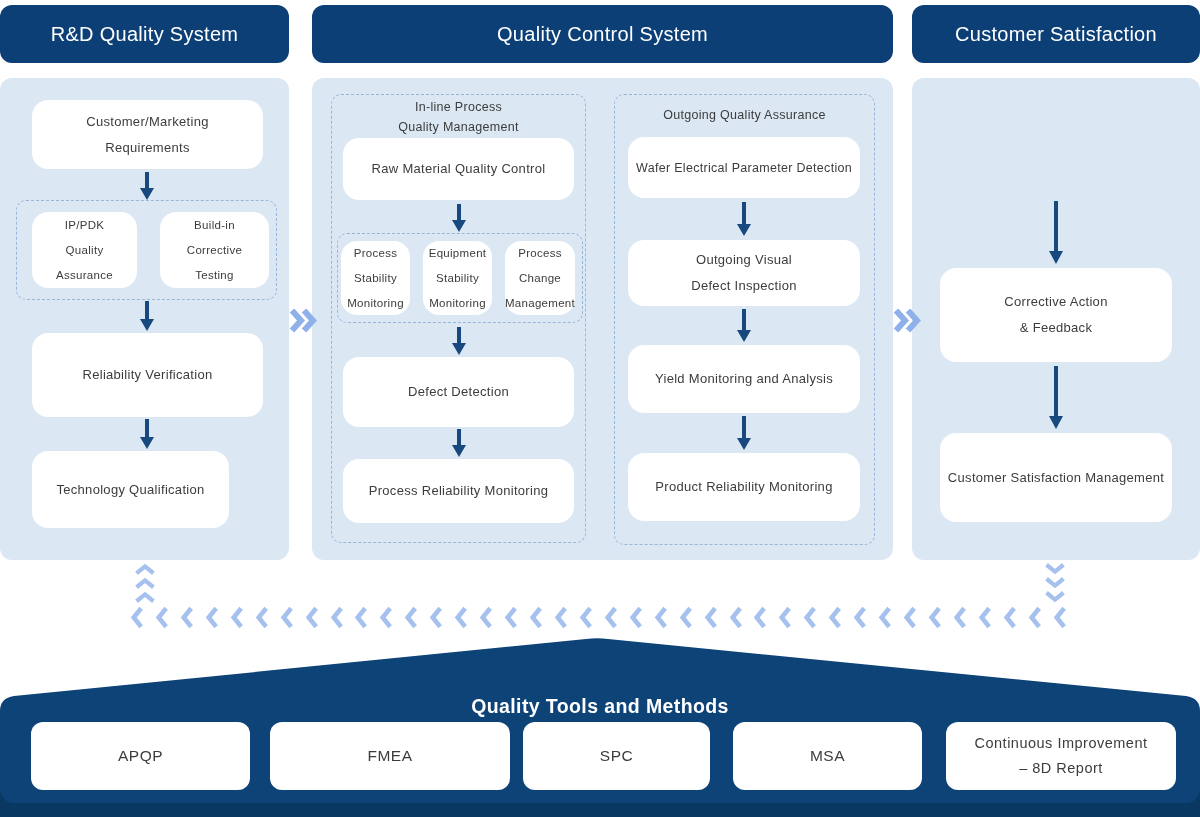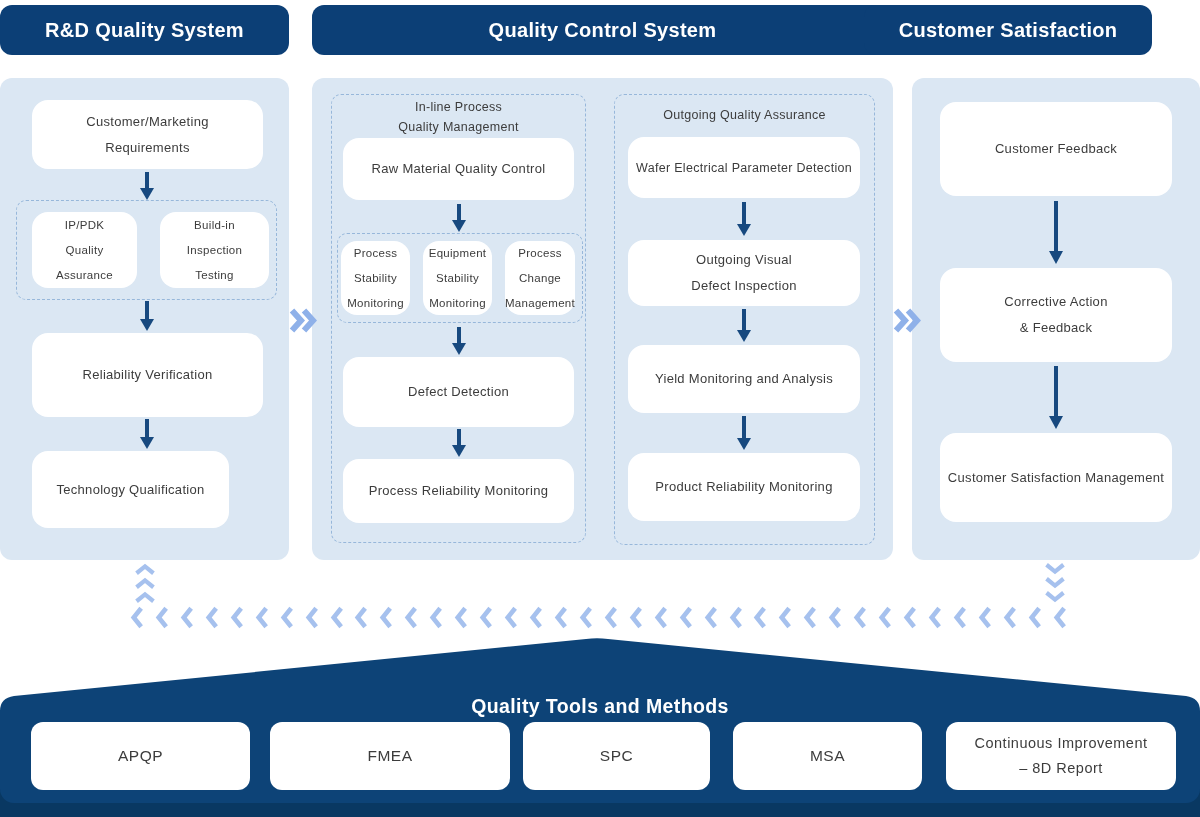--- a/index.html
+++ b/index.html
@@ -5,22 +5,22 @@
   :root{
     --header-bg:#0c3f76; --panel-bg:#dbe7f3; --arrow:#17497f;
     --chevron:#a6c1ee; --chevron-strong:#8fb1e9;
     --footer-bg:#0d4377; --footer-edge:#093862;
     --box-text:#3c3c3c; --dashed-border:#97b7da;
   }
   *{margin:0;padding:0;box-sizing:border-box;}
   body{background:#fff;font-family:"Liberation Sans","DejaVu Sans",sans-serif;}
   #stage{position:relative;width:1200px;height:817px;background:#fff;overflow:hidden;}
 
-  .hdr{position:absolute;top:5px;height:50px;background:var(--header-bg);border-radius:12px;
-       color:#fff;font-size:20px;font-weight:700;letter-spacing:.3px;
+  .hdr{position:absolute;top:5px;height:58px;background:var(--header-bg);border-radius:12px;
+       color:#fff;font-size:20px;font-weight:400;letter-spacing:.3px;
        display:flex;align-items:center;justify-content:center;}
   .panel{position:absolute;top:78px;height:482px;background:var(--panel-bg);border-radius:12px;}
 
   .fbox{position:absolute;background:#fff;border-radius:16px;color:var(--box-text);
         font-size:13px;letter-spacing:.3px;text-align:center;
         display:flex;flex-direction:column;align-items:center;justify-content:center;}
   .fbox .ln{line-height:26px;}
   .small .ln{line-height:25px;font-size:11.5px;}
   .dashed{position:absolute;border:1.5px dashed var(--dashed-border);border-radius:10px;}
   .glabel{position:absolute;color:var(--box-text);font-size:12.5px;line-height:20px;
@@ -53,21 +53,21 @@
 <body>
 
 <div id="stage">
 
   <div class="hdr" style="left:0;width:289px">
     <span>R&amp;D Quality System</span>
   </div>
   <div class="hdr" style="left:312px;width:581px">
     <span>Quality Control System</span>
   </div>
-  <div class="hdr" style="left:864px;width:288px">
+  <div class="hdr" style="left:912px;width:288px">
     <span>Customer Satisfaction</span>
   </div>
 
   <div class="panel" style="left:0;width:289px"></div>
   <div class="panel" style="left:312px;width:581px"></div>
   <div class="panel" style="left:912px;width:288px"></div>
 
   <div class="fbox" style="left:32px;top:100px;width:231px;height:69px">
     <span class="ln">Customer/Marketing</span>
     <span class="ln">Requirements</span>
@@ -77,21 +77,21 @@
       <polygon points="2,16 16,16 9,28"></polygon>
   </svg>
   <div class="dashed" style="left:16px;top:200px;width:261px;height:100px"></div>
   <div class="fbox small" style="left:32px;top:212px;width:105px;height:76px">
     <span class="ln">IP/PDK</span>
     <span class="ln">Quality</span>
     <span class="ln">Assurance</span>
   </div>
   <div class="fbox small" style="left:160px;top:212px;width:109px;height:76px">
     <span class="ln">Build-in</span>
-    <span class="ln">Inspection</span>
+    <span class="ln">Corrective</span>
     <span class="ln">Testing</span>
   </div>
   <svg class="arrow" style="left:138px;top:301px" width="18" height="30" viewBox="0 0 18 30">
     <line x1="9" y1="0" x2="9" y2="19"></line>
       <polygon points="2,18 16,18 9,30"></polygon>
   </svg>
   <div class="fbox" style="left:32px;top:333px;width:231px;height:84px">
     <span class="ln">Reliability Verification</span>
   </div>
   <svg class="arrow" style="left:138px;top:419px" width="18" height="30" viewBox="0 0 18 30">
@@ -168,23 +168,20 @@
     <span class="ln">Yield Monitoring and Analysis</span>
   </div>
   <svg class="arrow" style="left:735px;top:416px" width="18" height="34" viewBox="0 0 18 34">
     <line x1="9" y1="0" x2="9" y2="23"></line>
       <polygon points="2,22 16,22 9,34"></polygon>
   </svg>
   <div class="fbox" style="left:628px;top:453px;width:232px;height:68px">
     <span class="ln">Product Reliability Monitoring</span>
   </div>
 
-  <div class="fbox" style="left:940px;top:102px;width:232px;height:94px">
-    <span class="ln">Customer Feedback</span>
-  </div>
   <svg class="arrow" style="left:1047px;top:201px" width="18" height="63" viewBox="0 0 18 63">
     <line x1="9" y1="0" x2="9" y2="52"></line>
       <polygon points="2,50 16,50 9,63"></polygon>
   </svg>
   <div class="fbox" style="left:940px;top:268px;width:232px;height:94px">
     <span class="ln">Corrective Action</span>
     <span class="ln">&amp; Feedback</span>
   </div>
   <svg class="arrow" style="left:1047px;top:366px" width="18" height="63" viewBox="0 0 18 63">
     <line x1="9" y1="0" x2="9" y2="52"></line>

